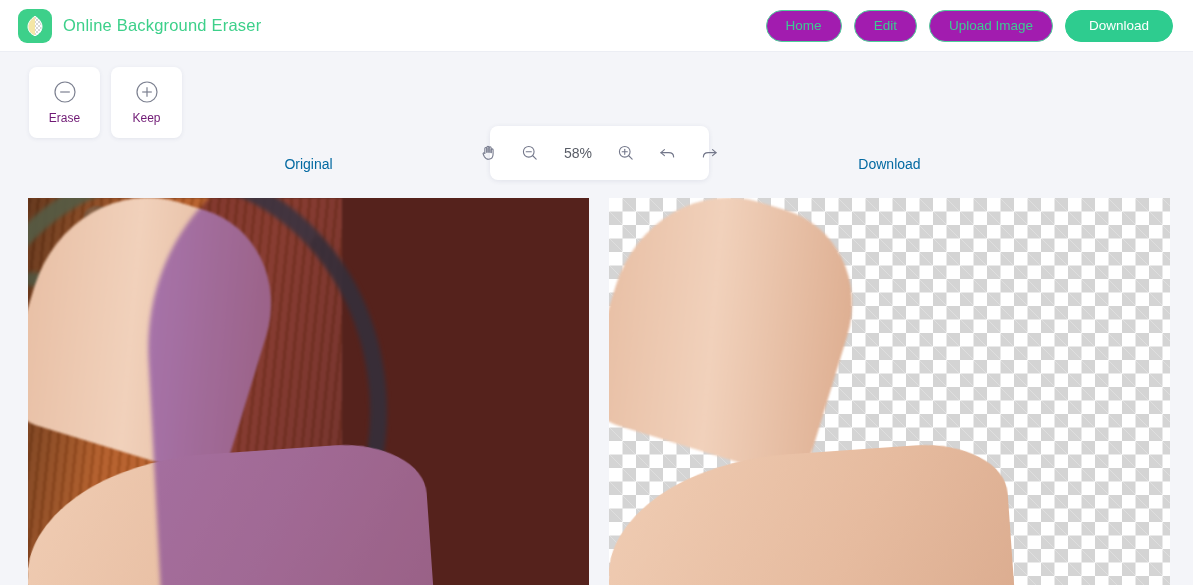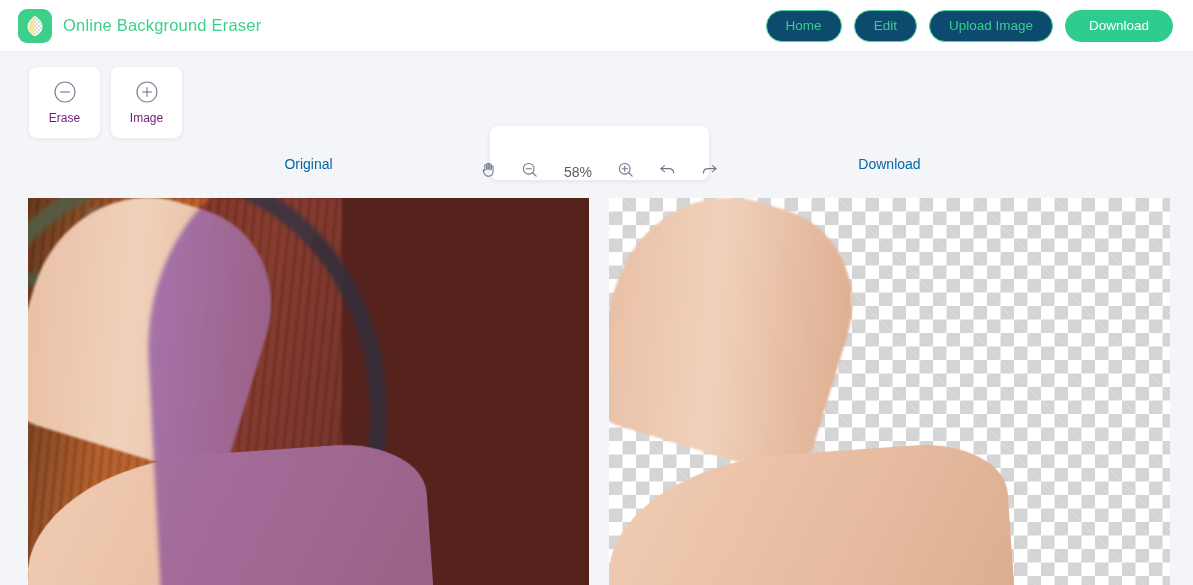--- a/index.html
+++ b/index.html
@@ -40,21 +40,21 @@
   .nav { margin-left: auto; display: flex; align-items: center; gap: 12px; }
   .btn {
     height: 32px;
     border-radius: 16px;
     font-size: 13.5px;
     display: inline-flex; align-items: center; justify-content: center;
     padding: 12px 19px;
     white-space: nowrap;
     cursor: pointer;
     user-select: none;
-    background: #0c4a6e;
+    background: #a21caf;
     border: 1px solid #4ed09a;
     color: #3dcb92;
   }
   .btn.primary {
     background: #2ecc8f;
     border-color: #2ecc8f;
     color: #ffffff;
     padding: 6px 23px;
   }
 
@@ -82,21 +82,21 @@
   .tool-card .tool-label { font-size: 12px; color: #701a75; }
 
   
   .zoombar {
     position: absolute;
     left: 490px; top: 74px;
     width: 219px; height: 54px;
     background: #ffffff;
     border-radius: 8px;
     box-shadow: 0 1px 5px rgba(60,70,110,.10);
-    display: flex; align-items: flex-end; justify-content: center;
+    display: flex; align-items: center; justify-content: center;
     gap: 21px;
     padding: 0 14px;
   }
   .zoombar .zi { line-height: 0; cursor: pointer; }
   .zoom-value { font-size: 14px; color: #585c66; min-width: 34px; text-align: center; }
 
   
   .caption {
     position: absolute;
     top: 104px;
@@ -247,21 +247,21 @@
     </div>
 
     <div class="tool-card">
       <span class="glyph">
         <svg width="24" height="24" viewBox="0 0 24 24" aria-hidden="true">
           <circle cx="12" cy="12" r="10" fill="none" stroke="#7c8090" stroke-width="1.2"></circle>
           <line x1="7.2" y1="12" x2="16.8" y2="12" stroke="#7c8090" stroke-width="1.2"></line>
           <line x1="12" y1="7.2" x2="12" y2="16.8" stroke="#7c8090" stroke-width="1.2"></line>
         </svg>
       </span>
-      <span class="tool-label">Image</span>
+      <span class="tool-label">Keep</span>
     </div>
 
   </div>
 
   <div class="zoombar">
 
     <span class="zi">
       <svg width="20" height="20" viewBox="0 0 24 24" aria-hidden="true" fill="none" stroke="#73778a" stroke-width="1.3" stroke-linecap="round" stroke-linejoin="round">
         <path d="M7 12V6.6a1.25 1.25 0 0 1 2.5 0V11"></path>
         <path d="M9.5 11V5.2a1.25 1.25 0 0 1 2.5 0V11"></path>

